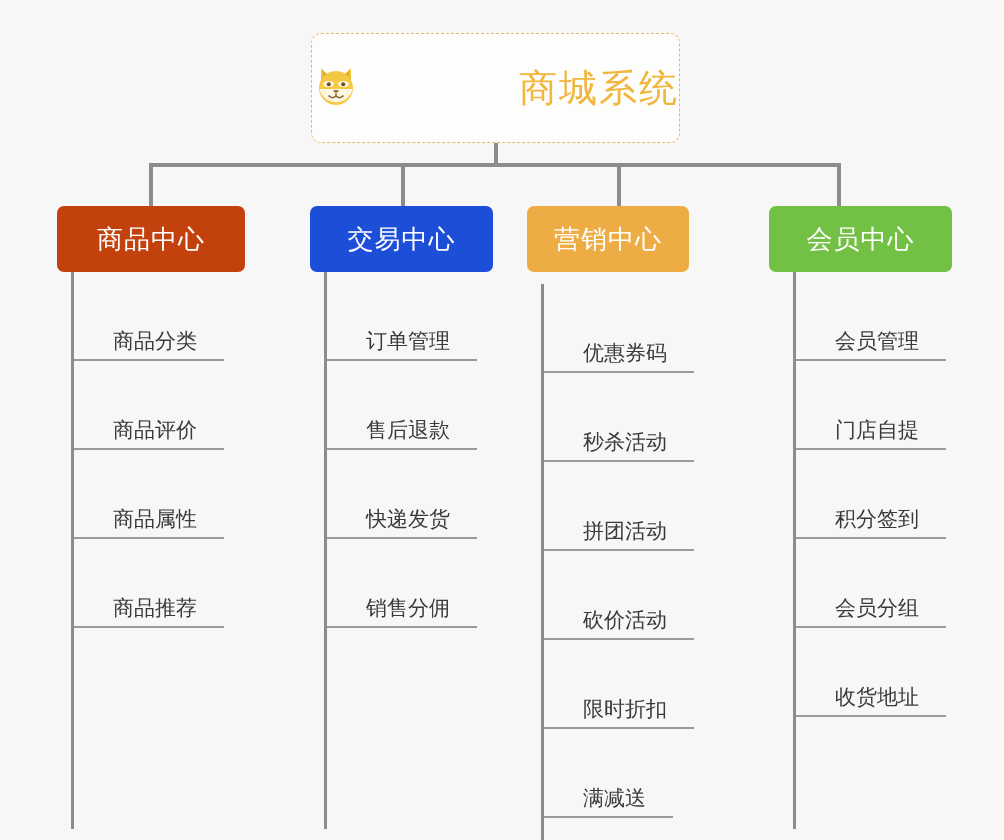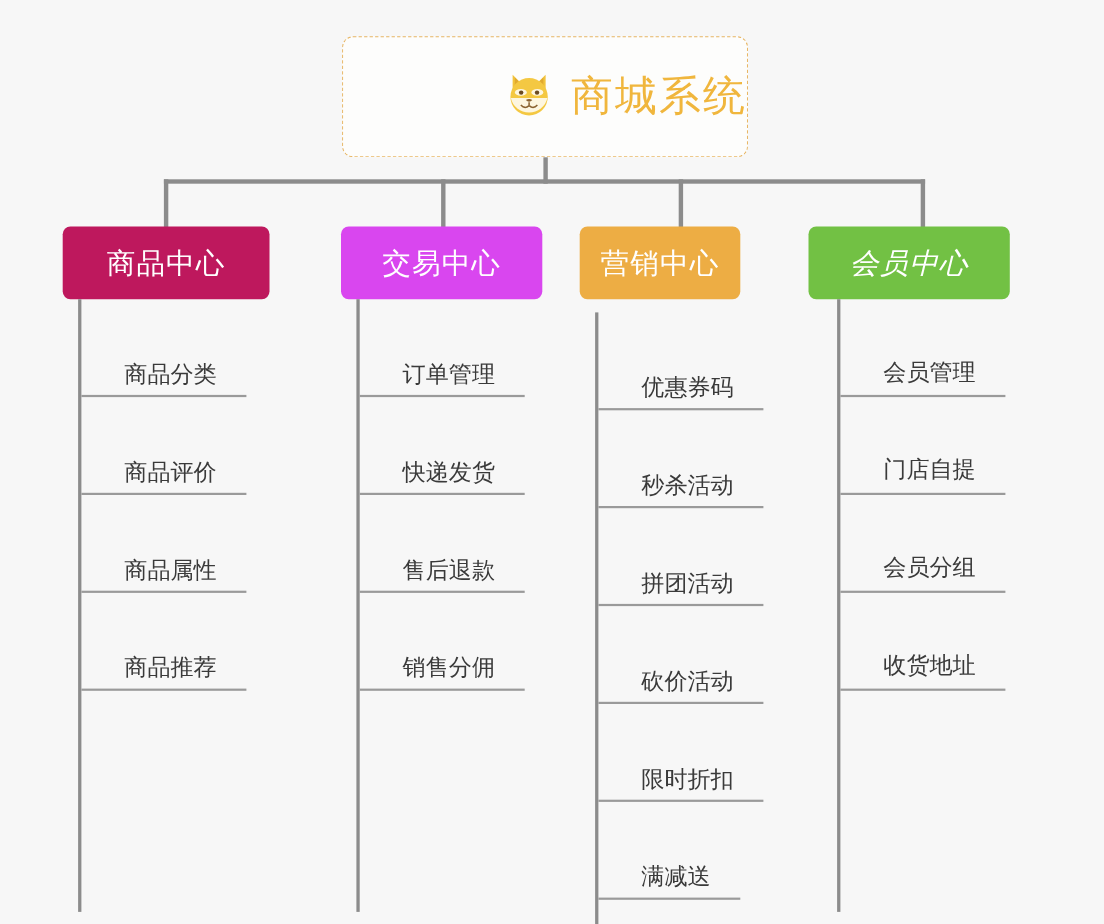--- a/index.html
+++ b/index.html
@@ -24,21 +24,21 @@
     position: absolute;
     left: 311px;
     top: 33px;
     width: 369px;
     height: 110px;
     background: #fdfdfc;
     border: 1px dashed #e8b766;
     border-radius: 10px;
     display: flex;
     align-items: center;
-    justify-content: flex-end;
+    justify-content: space-between;
     gap: 14px;
   }
   .root-title {
     font-size: 38px;
     color: #f0b63d;
     letter-spacing: 2px;
     line-height: 1;
   }
   .dog-icon { display: block; }
 
@@ -129,30 +129,30 @@
 
   <div class="conn conn-v" style="left:494px; top:143px; height:24px;"></div>
 
   <div class="conn conn-h" style="left:149px; top:163px; width:692px;"></div>
 
   <div class="conn conn-v" style="left:149px; top:163px; height:45px;"></div>
   <div class="conn conn-v" style="left:401px; top:163px; height:45px;"></div>
   <div class="conn conn-v" style="left:617px; top:163px; height:45px;"></div>
   <div class="conn conn-v" style="left:837px; top:163px; height:45px;"></div>
 
-  <div class="cat-box" style="left: 57px; width: 188px; background: #be185d;">
+  <div class="cat-box" style="left: 57px; width: 188px; background: #c2410c;">
     <span class="cat-label">商品中心</span>
   </div>
-  <div class="cat-box" style="left: 310px; width: 183px; background: #d946ef;">
+  <div class="cat-box" style="left: 310px; width: 183px; background: #1d4ed8;">
     <span class="cat-label">交易中心</span>
   </div>
-  <div class="cat-box" style="left: 527px; width: 146px; background: rgb(237, 173, 68); justify-content: center;">
+  <div class="cat-box" style="left: 527px; width: 162px; background: rgb(237, 173, 68); justify-content: center;">
     <span class="cat-label">营销中心</span>
   </div>
-  <div class="cat-box" style="left: 735px; width: 183px; background: rgb(114, 193, 68); font-style: italic;">
+  <div class="cat-box" style="left: 769px; width: 183px; background: rgb(114, 193, 68);">
     <span class="cat-label">会员中心</span>
   </div>
 
   <div class="column" style="left:71px; width:210px;">
     <div class="col-spine" style="height:557px;"></div>
     <div class="leaf">
       <span class="leaf-label">商品分类</span>
       <div class="leaf-underline" style="width:150px;"></div>
     </div>
     <div class="leaf">
@@ -169,25 +169,25 @@
     </div>
   </div>
 
   <div class="column" style="left:324px; width:200px;">
     <div class="col-spine" style="height:557px;"></div>
     <div class="leaf">
       <span class="leaf-label">订单管理</span>
       <div class="leaf-underline" style="width:150px;"></div>
     </div>
     <div class="leaf">
+      <span class="leaf-label">售后退款</span>
+      <div class="leaf-underline" style="width:150px;"></div>
+    </div>
+    <div class="leaf">
       <span class="leaf-label">快递发货</span>
-      <div class="leaf-underline" style="width:150px;"></div>
-    </div>
-    <div class="leaf">
-      <span class="leaf-label">售后退款</span>
       <div class="leaf-underline" style="width:150px;"></div>
     </div>
     <div class="leaf">
       <span class="leaf-label">销售分佣</span>
       <div class="leaf-underline" style="width:150px;"></div>
     </div>
   </div>
 
   <div class="column" style="left:541px; width:200px;margin-top:12px;">
     <div class="col-spine" style="height:557px;"></div>
@@ -210,31 +210,35 @@
     <div class="leaf">
       <span class="leaf-label">限时折扣</span>
       <div class="leaf-underline" style="width:150px;"></div>
     </div>
     <div class="leaf">
       <span class="leaf-label">满减送</span>
       <div class="leaf-underline" style="width:129px;"></div>
     </div>
   </div>
 
-  <div class="column" style="left:761px; width:200px;font-family:Liberation Mono, monospace;">
+  <div class="column" style="left:793px; width:200px;">
     <div class="col-spine" style="height:557px;"></div>
     <div class="leaf">
       <span class="leaf-label">会员管理</span>
       <div class="leaf-underline" style="width:150px;"></div>
     </div>
     <div class="leaf">
       <span class="leaf-label">门店自提</span>
       <div class="leaf-underline" style="width:150px;"></div>
     </div>
     <div class="leaf">
+      <span class="leaf-label">积分签到</span>
+      <div class="leaf-underline" style="width:150px;"></div>
+    </div>
+    <div class="leaf">
       <span class="leaf-label">会员分组</span>
       <div class="leaf-underline" style="width:150px;"></div>
     </div>
     <div class="leaf">
       <span class="leaf-label">收货地址</span>
       <div class="leaf-underline" style="width:150px;"></div>
     </div>
   </div>
 
 </div>

